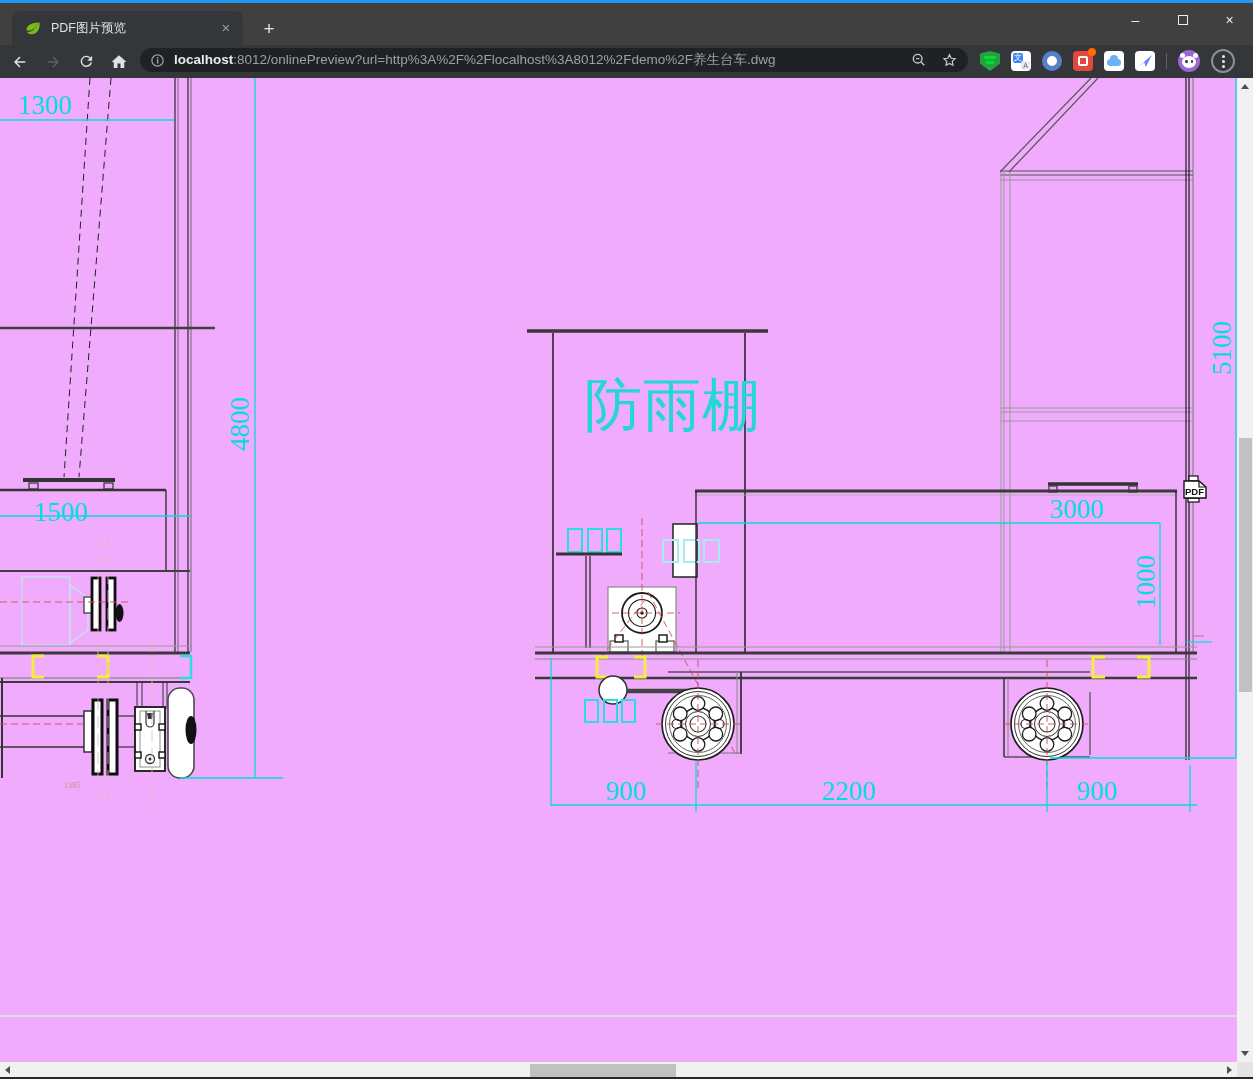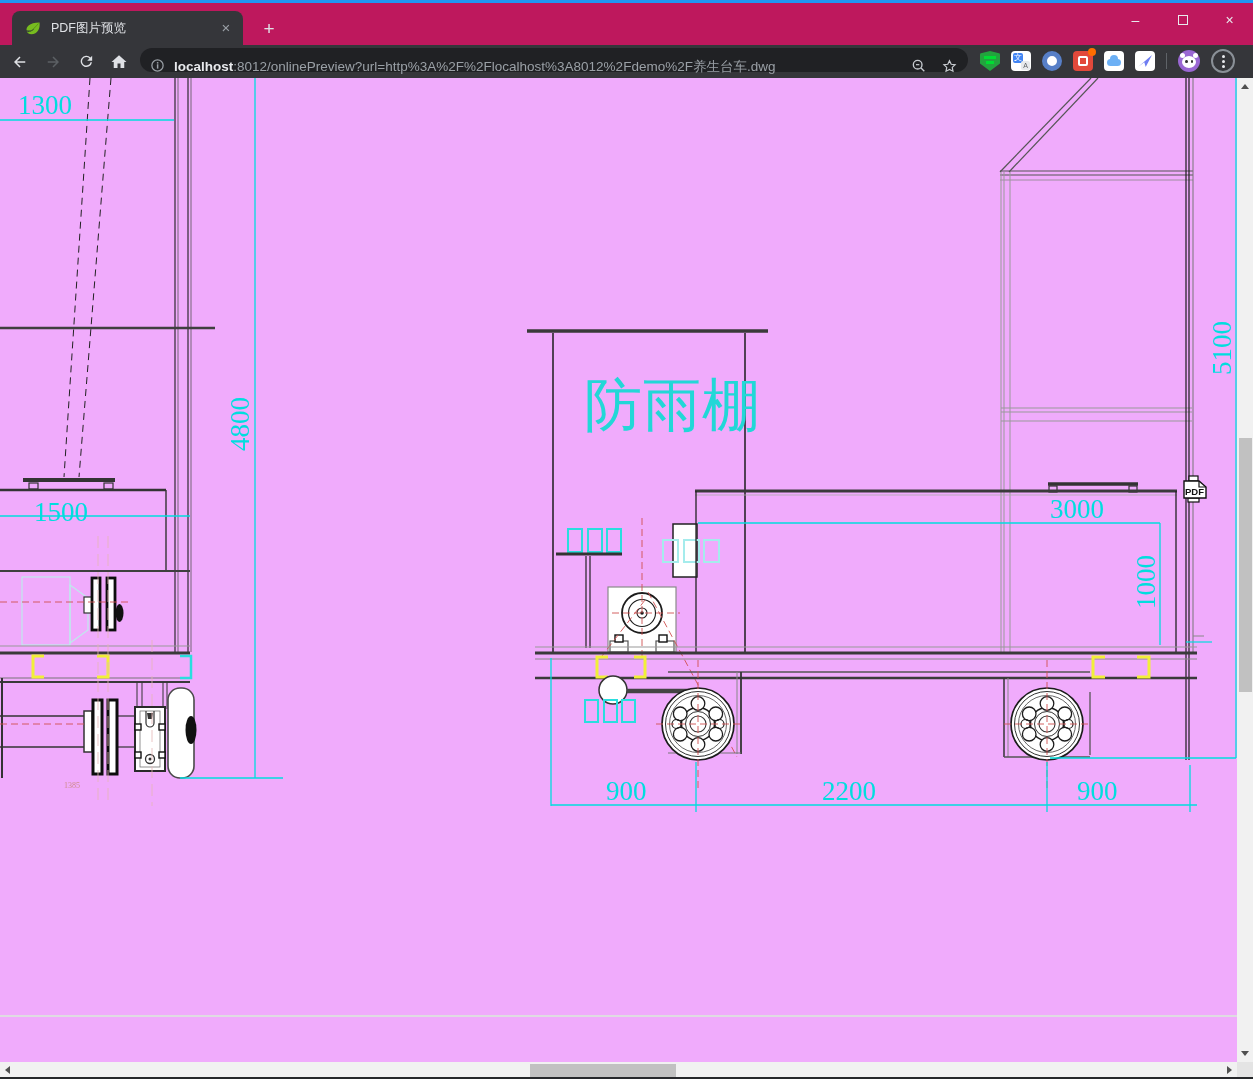--- a/index.html
+++ b/index.html
@@ -1,36 +1,36 @@
 <!DOCTYPE html>
 <html><head>
 <meta charset="utf-8">
 <style>
   * { margin:0; padding:0; box-sizing:border-box; }
   html,body { width:1253px; height:1079px; overflow:hidden; background:#202124;
               font-family:"Liberation Sans","DejaVu Sans",sans-serif; }
   .accent-strip { position:absolute; left:0; top:0; width:1253px; height:3px; background:#2096f3; z-index:9; }
 
   
-  .tabstrip { position:absolute; left:0; top:3px; width:1253px; height:42px; background:#be185d; }
+  .tabstrip { position:absolute; left:0; top:3px; width:1253px; height:42px; background:#404040; }
   .tab { position:absolute; left:12px; top:8px; width:231px; height:34px; background:#35363a;
          border-radius:8px 8px 0 0; display:flex; align-items:center; padding:0 8px 0 13px; }
   .tab-title { color:#dfe1e5; font-size:12.5px; flex:1; margin-left:9px; white-space:nowrap; overflow:hidden; }
   .tab-close { color:#9aa0a6; font-size:15px; width:18px; height:18px; line-height:17px; text-align:center; border-radius:50%; }
   .newtab { position:absolute; left:256px; top:14px; color:#dfe1e5; font-size:19px; width:26px; height:26px; line-height:24px; text-align:center; }
   .win-controls { position:absolute; right:0; top:0; height:38px; display:flex; }
   .win-btn { width:47px; height:34px; color:#e8eaed; font-size:14px; display:flex; align-items:center; justify-content:center; }
   .maxi-box { width:10px; height:10px; border:1.4px solid #e8eaed; }
 
   
   .toolbar { position:absolute; left:0; top:45px; width:1253px; height:33px; background:#35363a;
              display:flex; align-items:center; }
   .nav-ic { width:26px; height:26px; margin-left:7px; display:flex; align-items:center; justify-content:center; }
   .omnibox { position:absolute; left:140px; top:3px; width:828px; height:24px; background:#202124;
-             border-radius:14px; display:flex; align-items:flex-start; padding:10px 10px; }
+             border-radius:14px; display:flex; align-items:center; padding:10px 10px; }
   .url { font-size:13.5px; white-space:nowrap; overflow:hidden; margin-left:9px; flex:1; }
   .url .host { color:#e8eaed; font-weight:bold; }
   .url .rest { color:#9aa0a6; }
   .ext-row { position:absolute; left:980px; top:4px; display:flex; align-items:center; gap:11px; }
   .ext { width:20px; height:20px; border-radius:4px; position:relative; }
   .sep { width:1px; height:16px; background:#5f6368; }
   .avatar { width:22px; height:22px; border-radius:50%; background:#9a67d3; position:relative; }
   .avatar .face { position:absolute; left:4px; top:6px; width:14px; height:12px; background:#fff; border-radius:50%; }
   .avatar .ear { position:absolute; width:5px; height:5px; background:#fff; border-radius:50%; top:3px; }
   .avatar .eye { position:absolute; width:2.5px; height:3px; background:#333; border-radius:50%; top:10px; }

